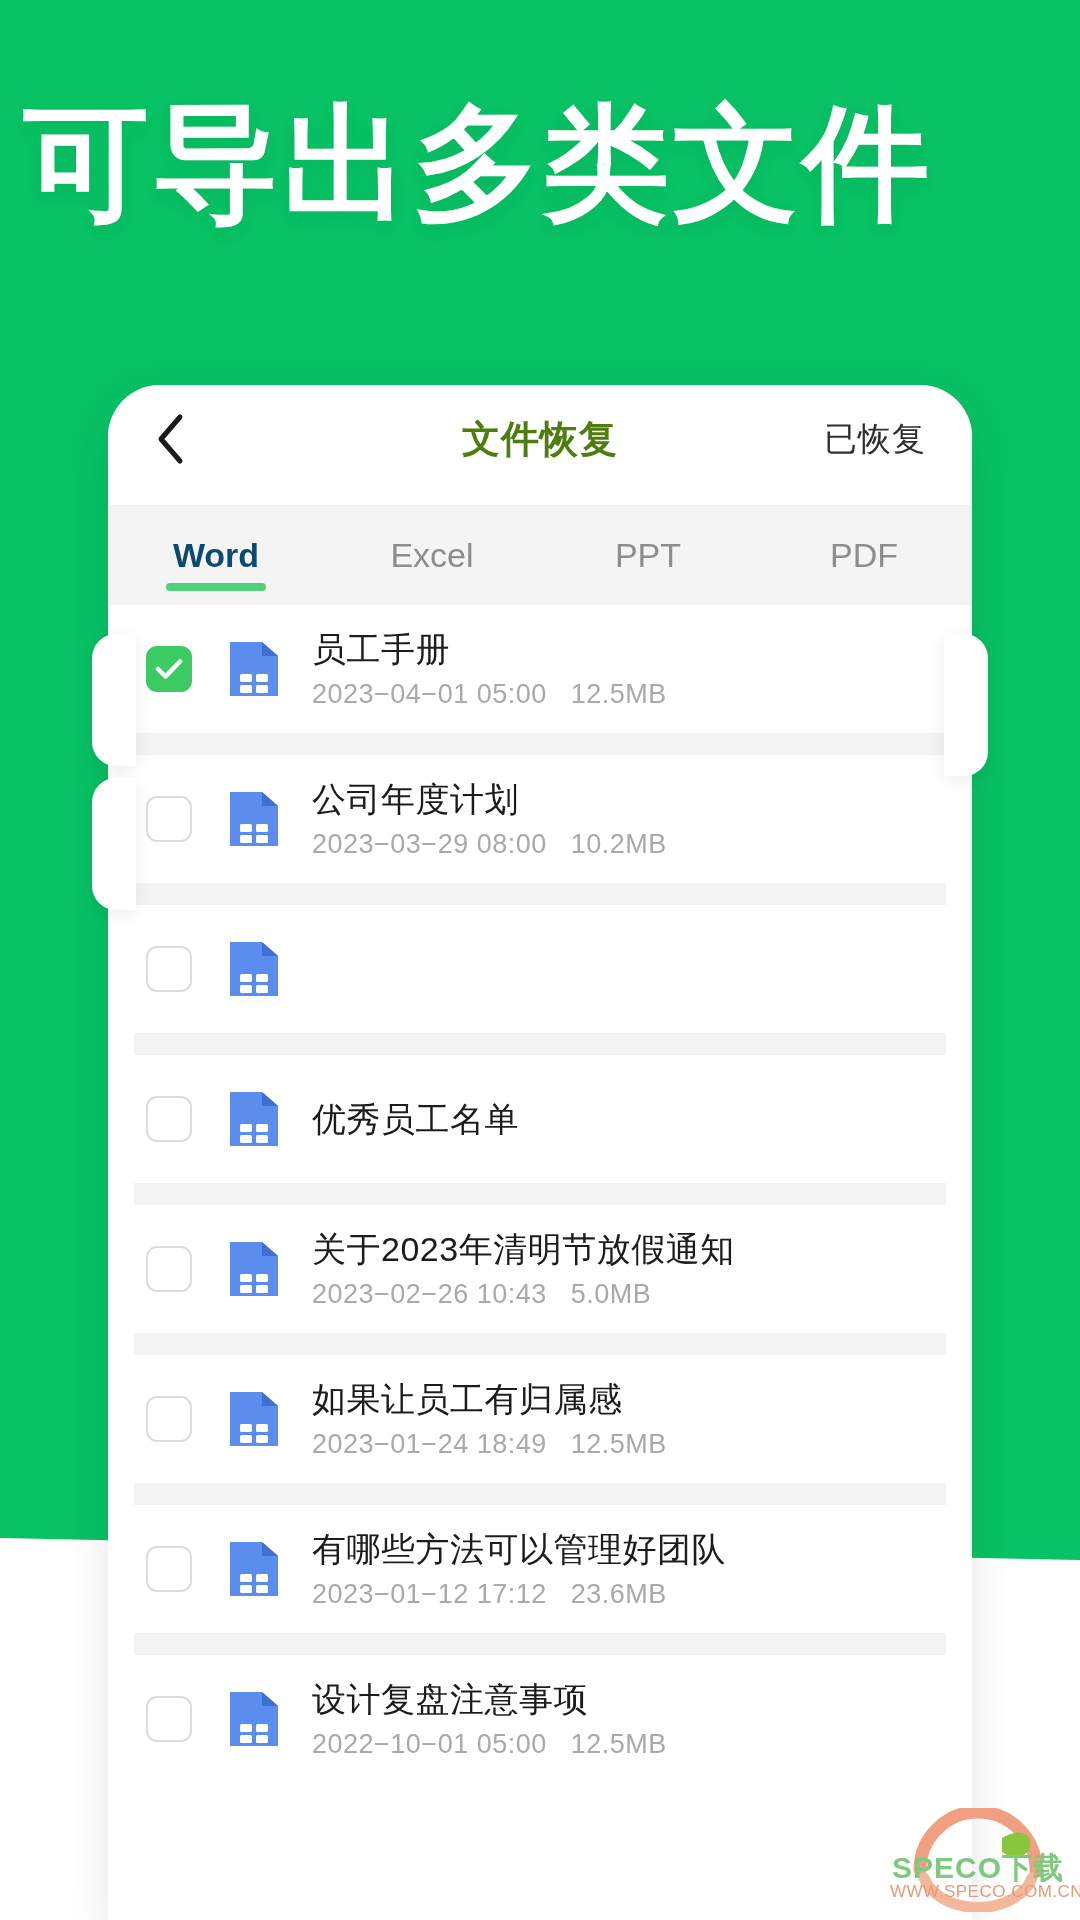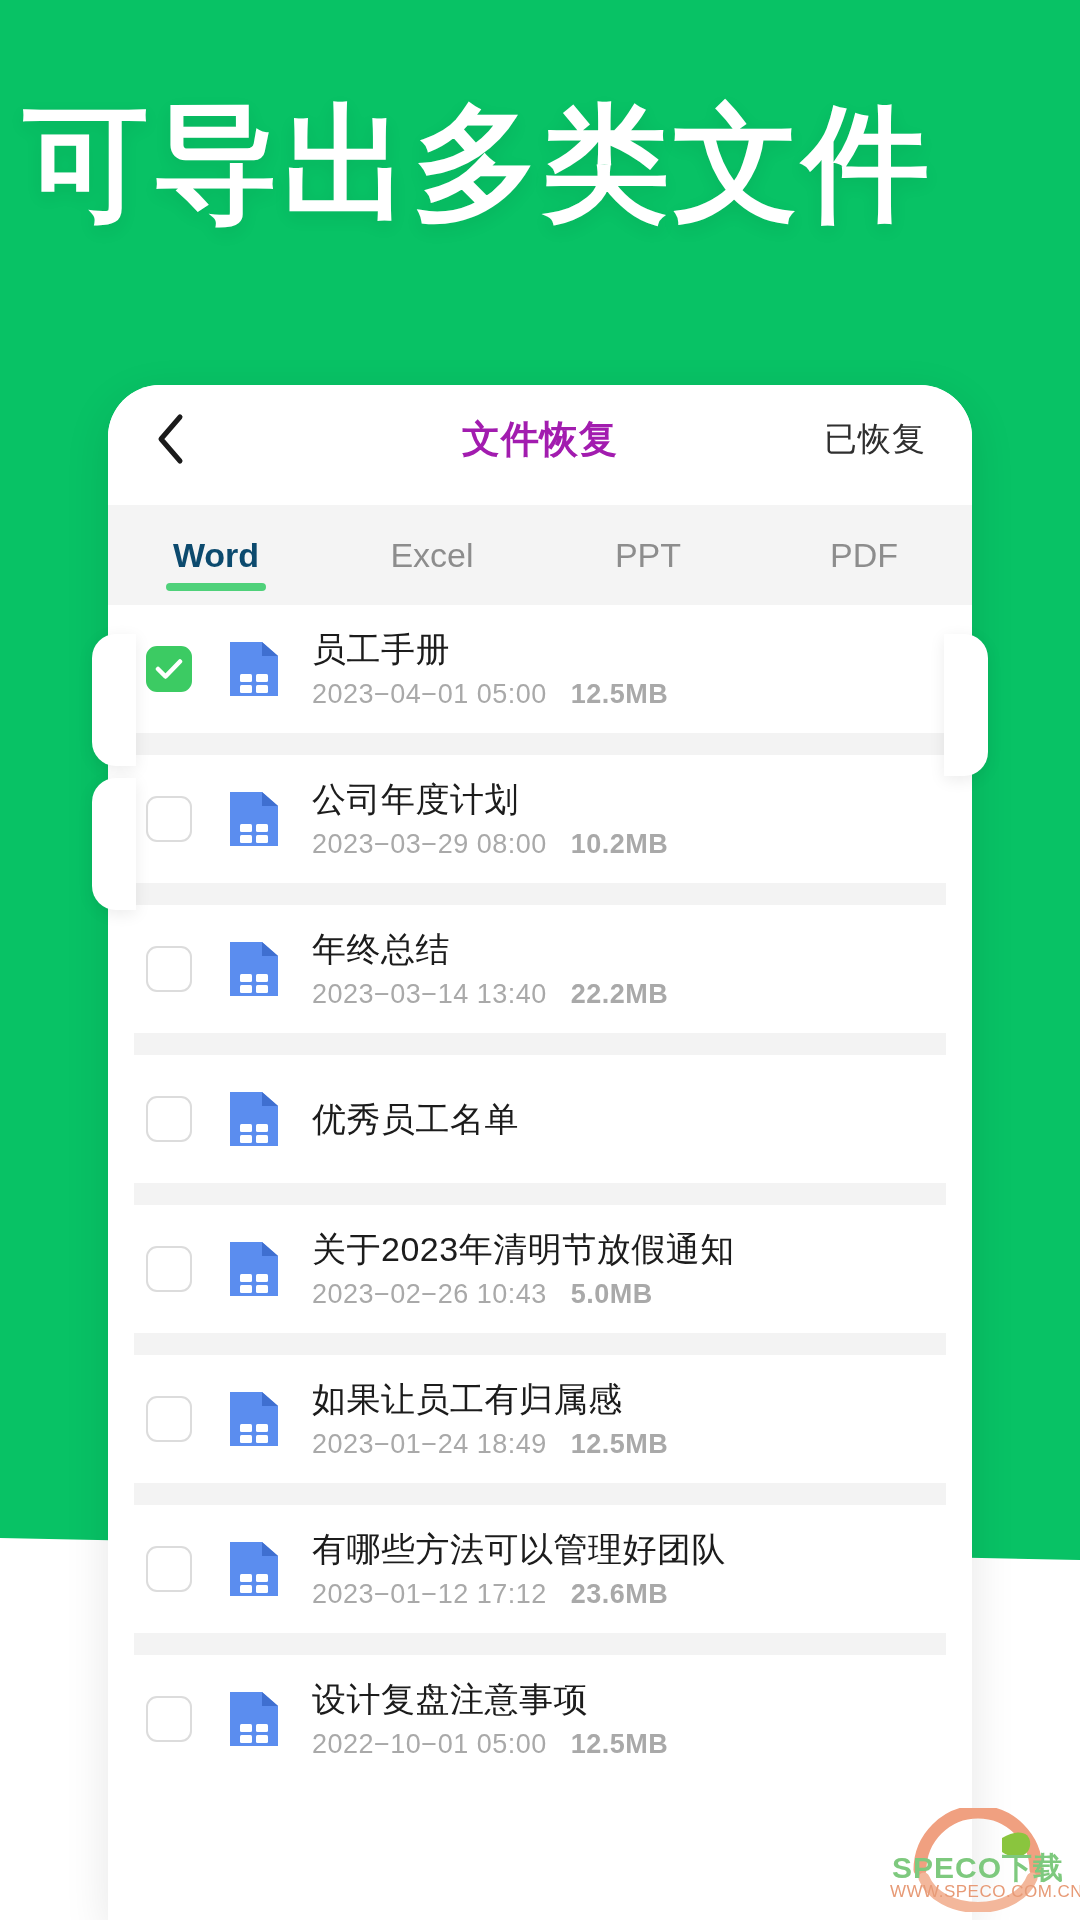--- a/index.html
+++ b/index.html
@@ -105,21 +105,21 @@
     cursor: pointer;
   }
   .back-btn svg { display: block; }
 
   .app-title {
     position: absolute;
     left: 0; right: 0;
     text-align: center;
     font-size: 38px;
     font-weight: 700;
-    color: #a21caf;
+    color: #4d7c0f;
     letter-spacing: 1px;
     pointer-events: none;
   }
   .header-action {
     margin-left: auto;
     font-size: 33px;
     color: #2f2f2f;
     letter-spacing: 1px;
     cursor: pointer;
     z-index: 2;
@@ -217,21 +217,21 @@
     white-space: nowrap;
     letter-spacing: 0.5px;
   }
   .file-sub {
     margin-top: 9px;
     font-size: 27px;
     color: #a9a9a9;
     white-space: nowrap;
     letter-spacing: 0.5px;
   }
-  .file-sub .size { margin-left: 16px; font-weight: bold; }
+  .file-sub .size { margin-left: 16px; }
 
   
   .watermark {
     position: absolute;
     right: 14px;
     bottom: 8px;
     width: 176px;
     height: 104px;
     z-index: 9;
   }
@@ -367,28 +367,20 @@
         </div>
         <div class="file-icon">
           <svg width="56" height="62" viewBox="0 0 56 62" aria-hidden="true">
             <path d="M4 4 h32 l16 14 v40 a0 0 0 0 1 0 0 H4 Z" fill="#5b8def"></path>
             <path d="M36 4 l16 14 H36 Z" fill="#3f6fd0"></path>
             <rect x="14" y="36" width="12" height="8" rx="1.5" fill="#ffffff"></rect>
             <rect x="30" y="36" width="12" height="8" rx="1.5" fill="#ffffff"></rect>
             <rect x="14" y="47" width="12" height="8" rx="1.5" fill="#ffffff"></rect>
             <rect x="30" y="47" width="12" height="8" rx="1.5" fill="#ffffff"></rect>
           </svg>
-        </div>
-        <div class="file-meta">
-          <div class="file-name">年终总结</div>
-          <div class="file-sub">
-            <span>2023−03−14</span>
-            <span>13:40</span>
-            <span class="size">22.2MB</span>
-          </div>
         </div>
       </div>
       <div class="row-sep"></div>
 
       <div class="row">
         <div class="checkbox">
           <span>
             
           </span>
         </div>

